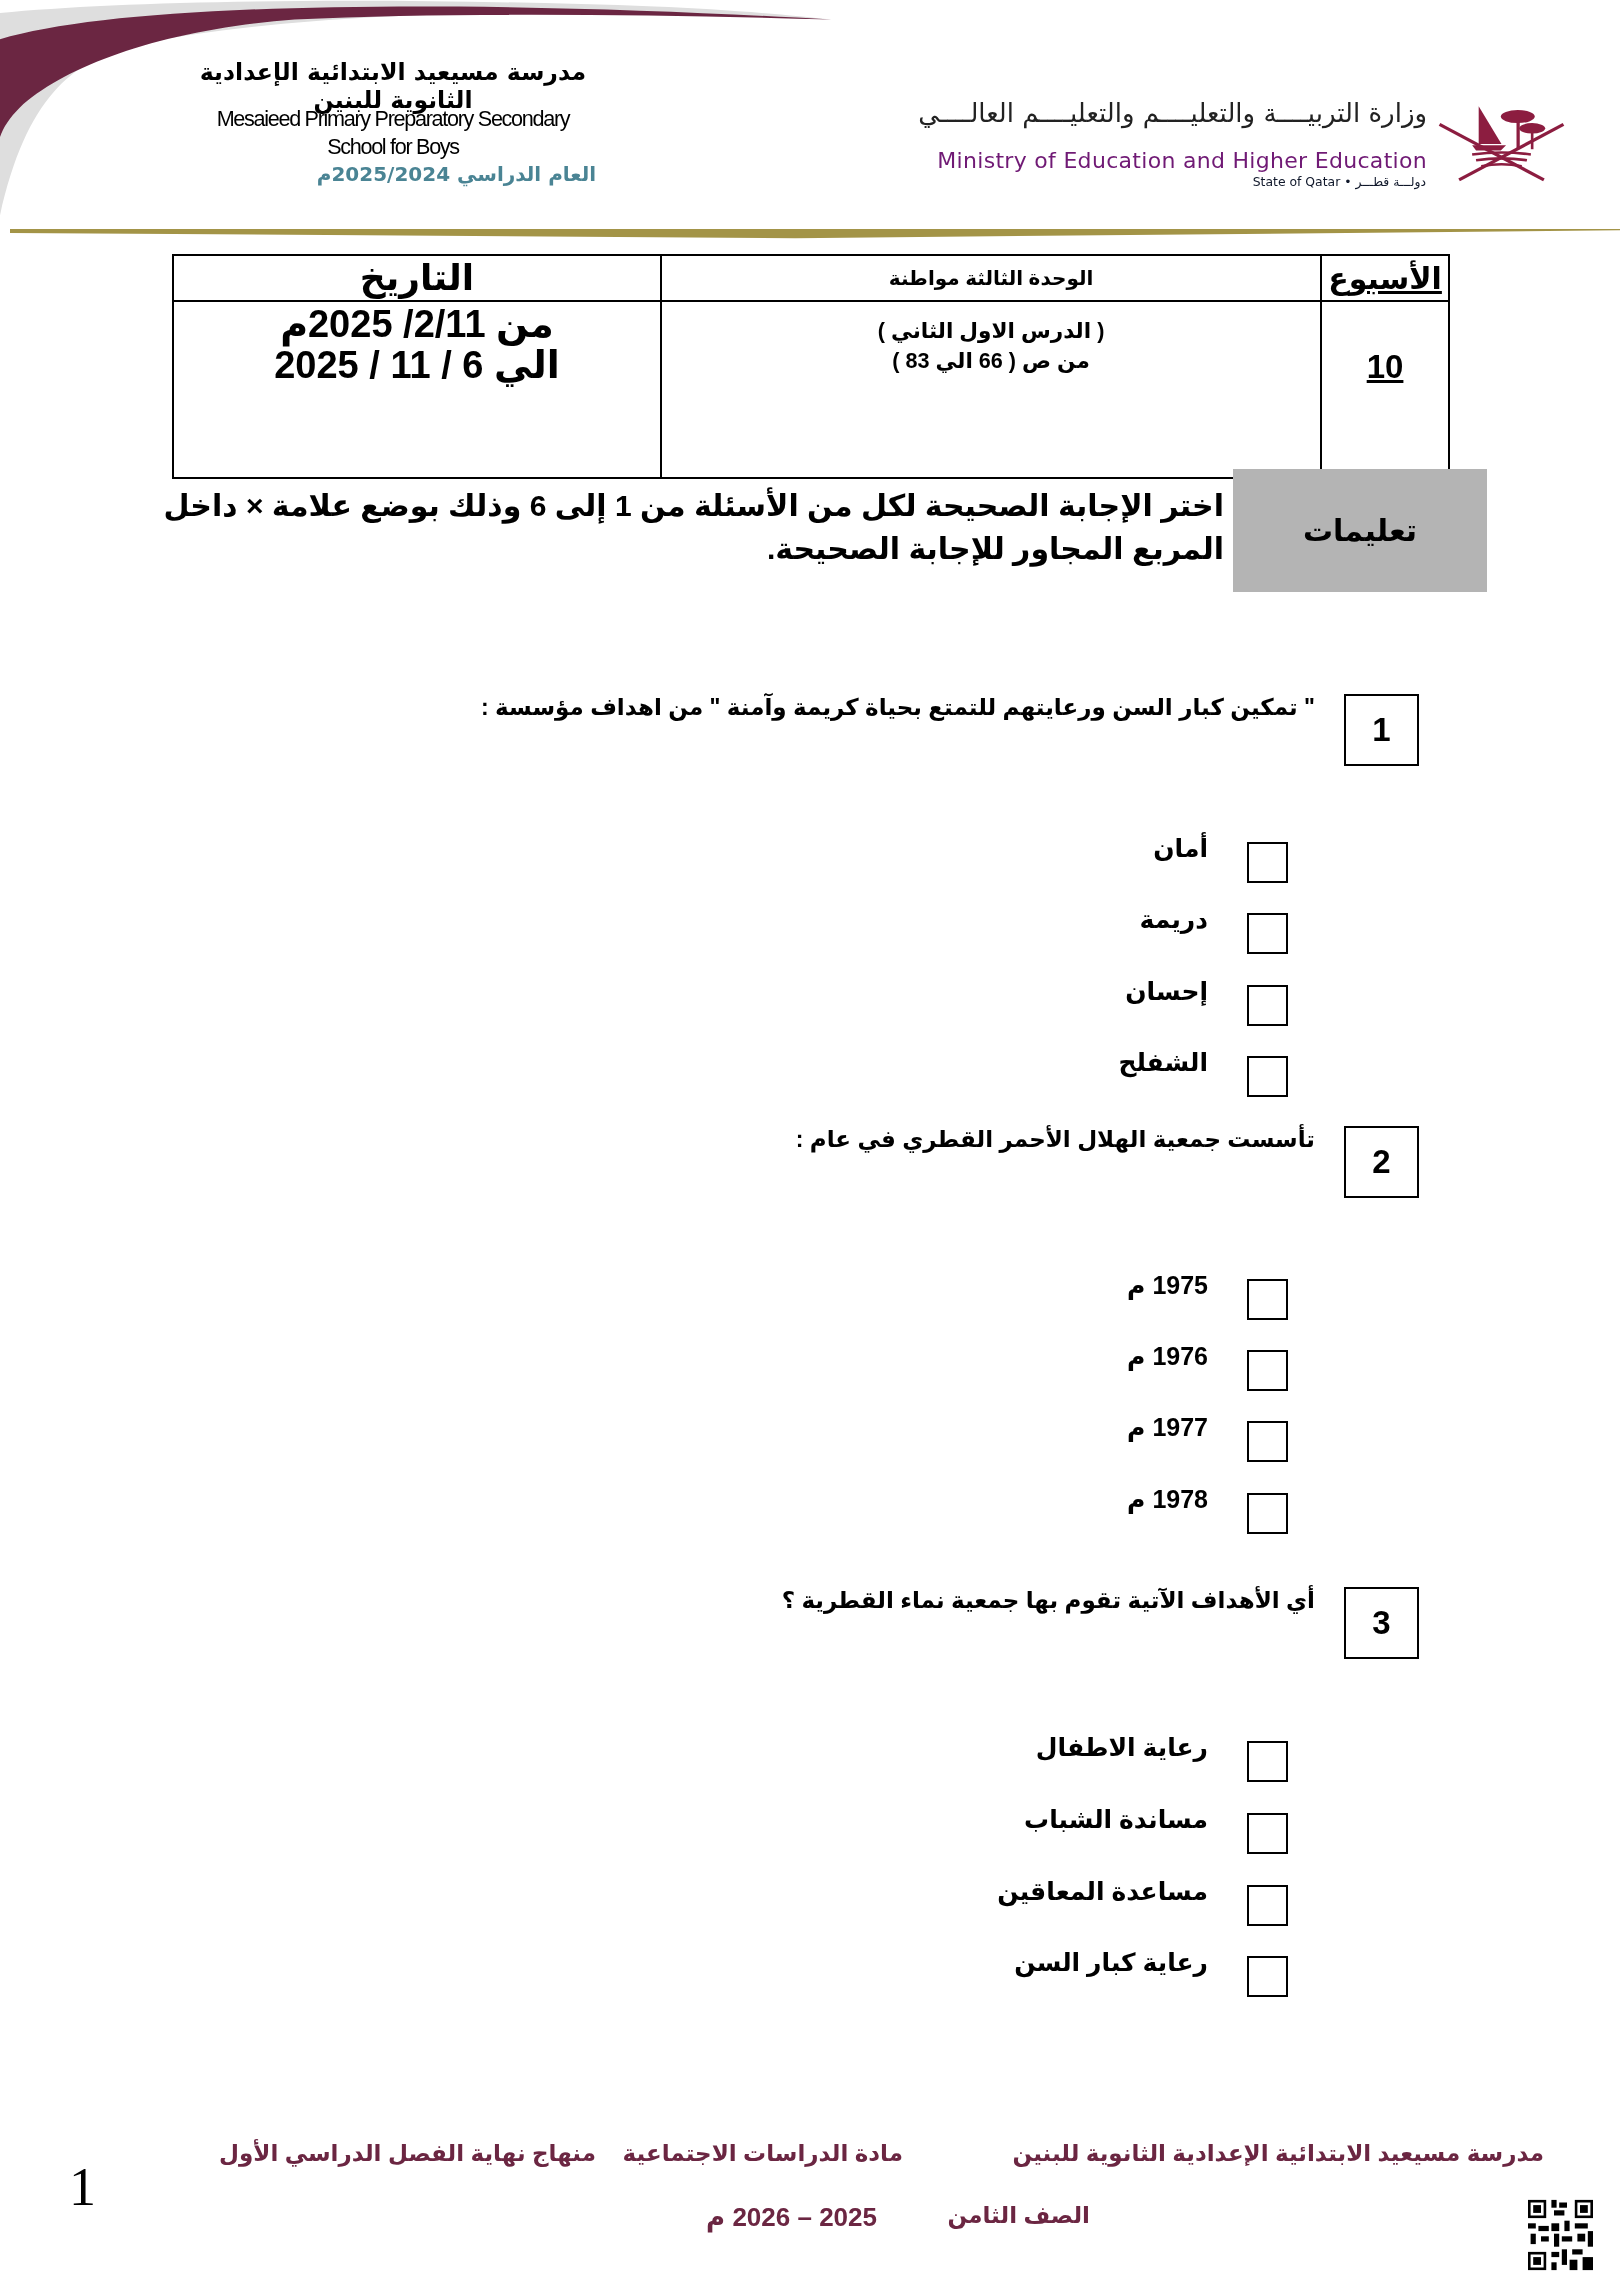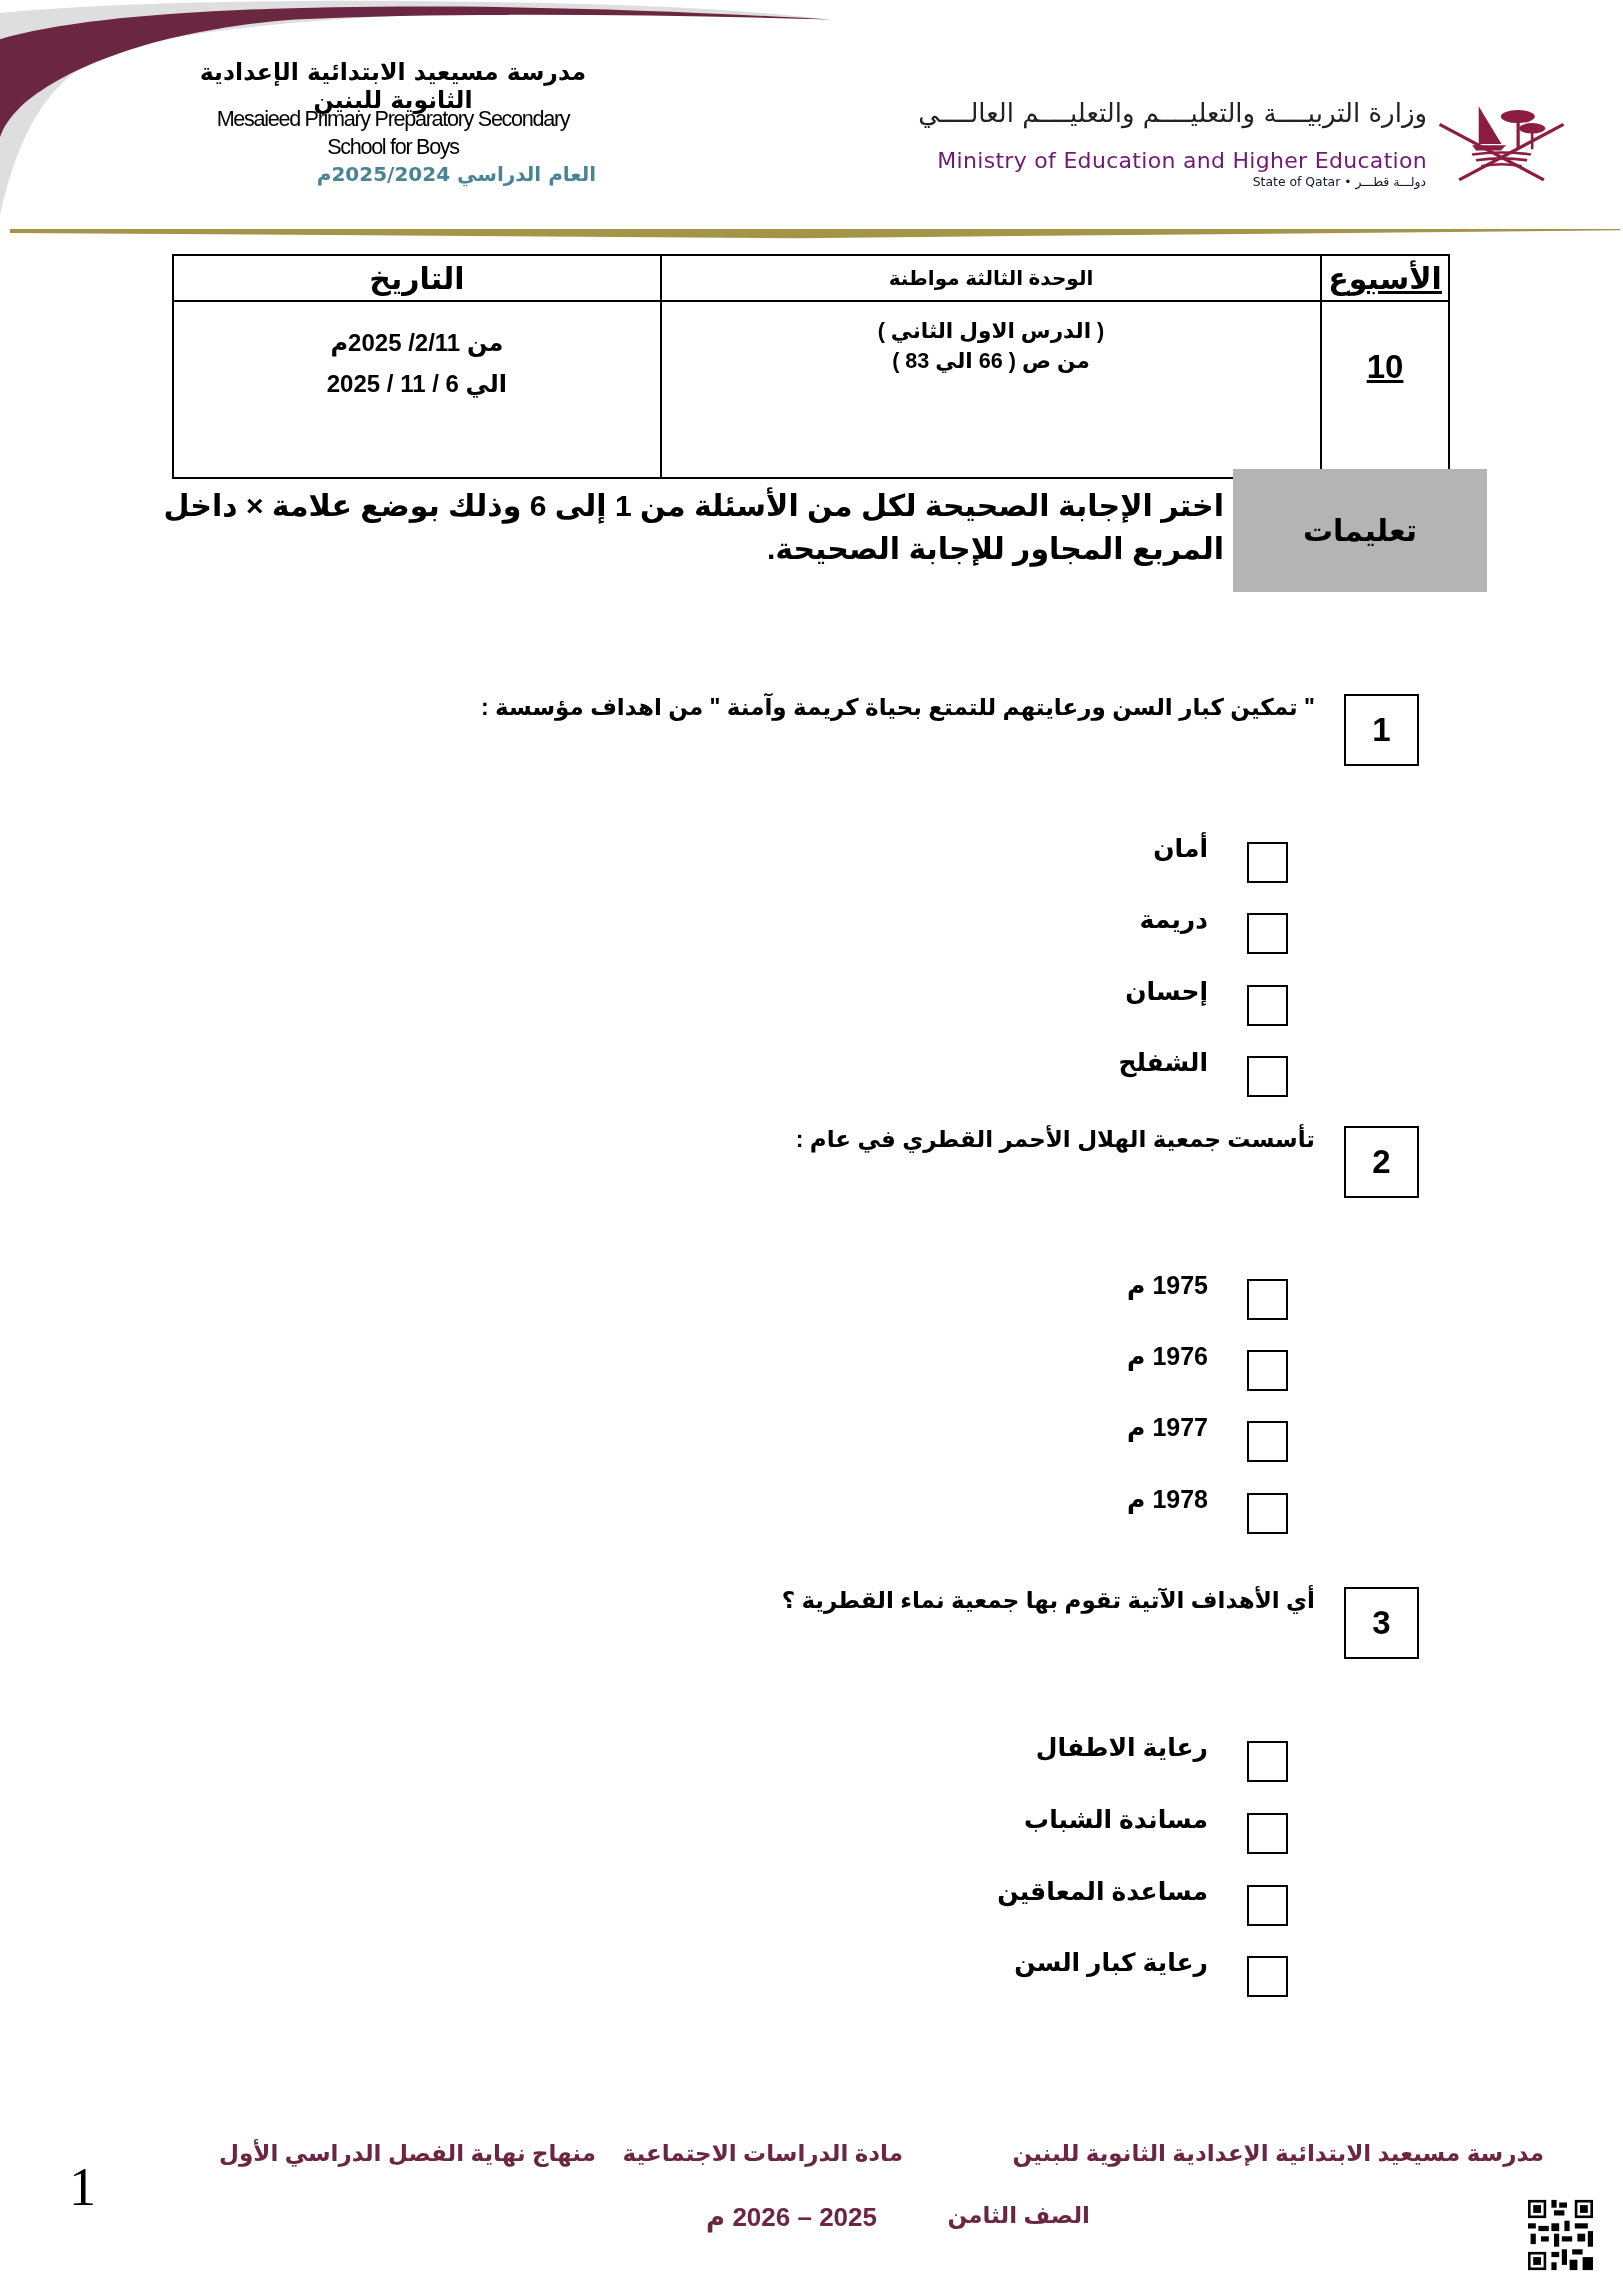--- a/index.html
+++ b/index.html
@@ -32,24 +32,24 @@
   
   .info-table { position: absolute; left: 172px; top: 254px; width: 1278px; border-collapse: collapse; direction: rtl; }
   .info-table td { border: 2px solid #000; text-align: center; vertical-align: top; }
   .info-table .hdr td { height: 42px; vertical-align: middle; font-weight: bold; }
   .info-table .body-row td { height: 128px; }
   .col-week { width: 124px; text-decoration: underline; }
   .col-unit { width: 661px; }
   .col-date { width: 487px; }
   .hdr-week { font-size: 30px; }
   .hdr-unit { font-size: 20px; }
-  .hdr-date { font-size: 30px; margin-left: 41px; }
+  .hdr-date { font-size: 36px; margin-left: 41px; }
   .val-week { font-size: 33px; font-weight: bold; padding-top: 46px; }
   .val-unit { font-size: 21.6px; font-weight: bold; padding-top: 14.4px; line-height: 30px; }
-  .val-date { font-size: 24px; font-weight: bold; padding-top: 20px; line-height: 41px; }
+  .val-date { font-size: 38px; font-weight: bold; padding-top: 2px; line-height: 41px; }
 
   
   .instr-label { left: 1233px; top: 469px; width: 254px; height: 123px; background: #b4b4b4;
                  display: flex; align-items: center; justify-content: center;
                  font-size: 30px; font-weight: bold; direction: rtl; }
   .instr-text { left: 151px; top: 484px; width: 1073px; text-align: right; direction: rtl;
                 font-size: 30px; font-weight: bold; line-height: 43px; }
 
   
   .q-number { position: absolute; left: 1344px; width: 75px; height: 72px; border: 2.6px solid #000;

